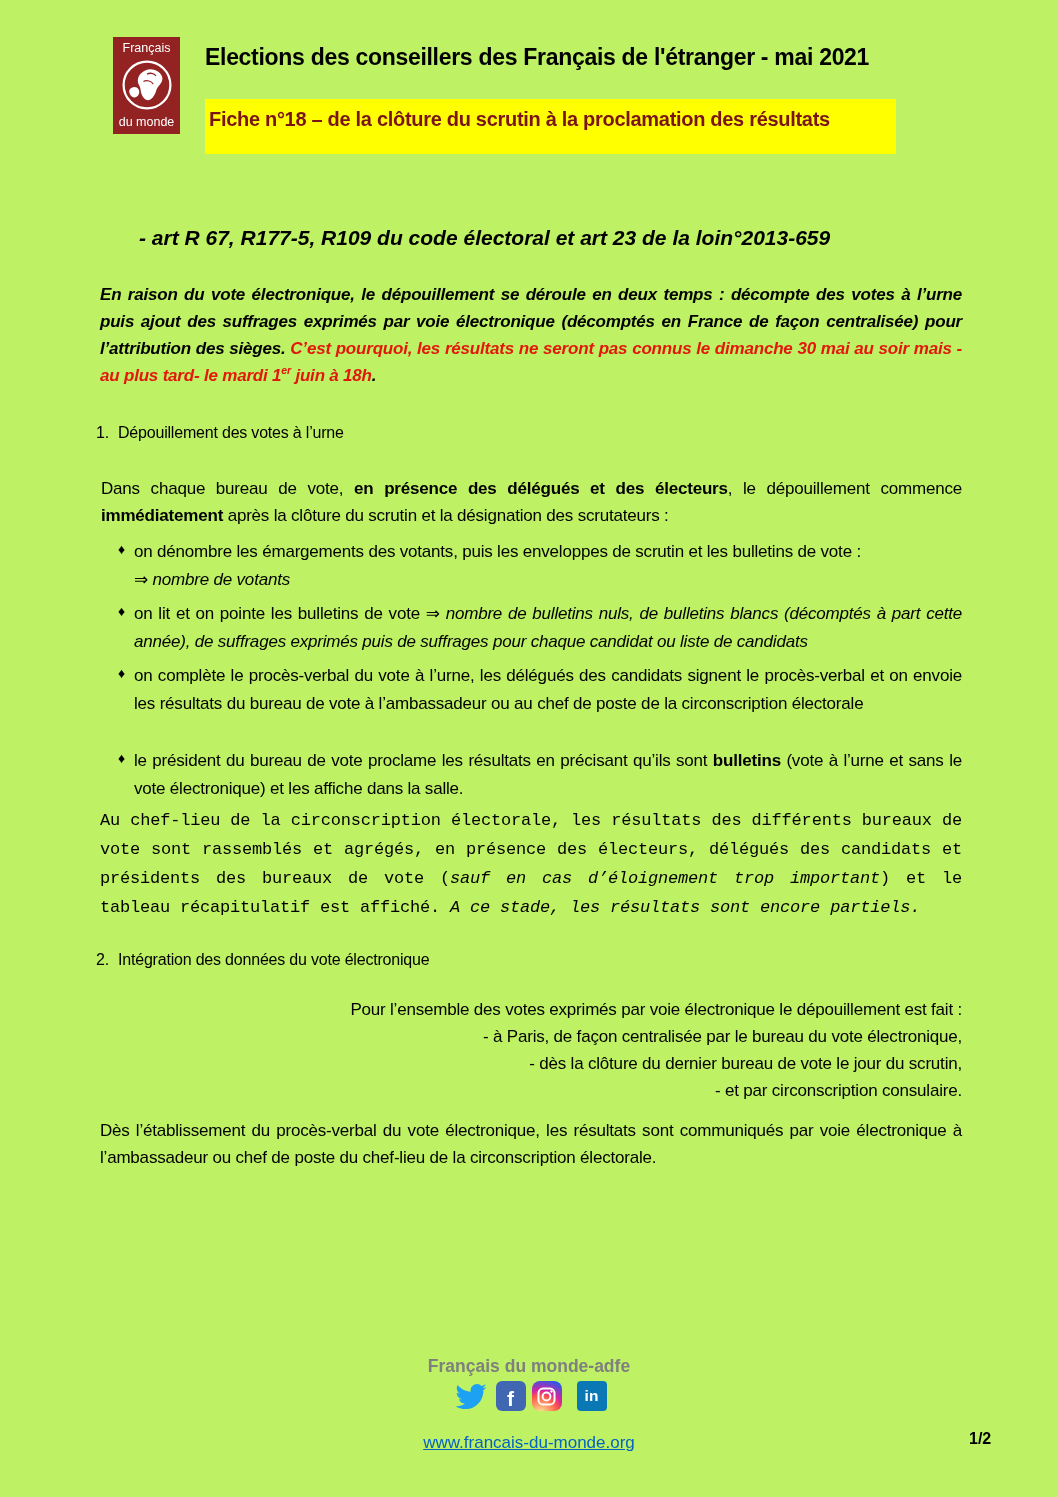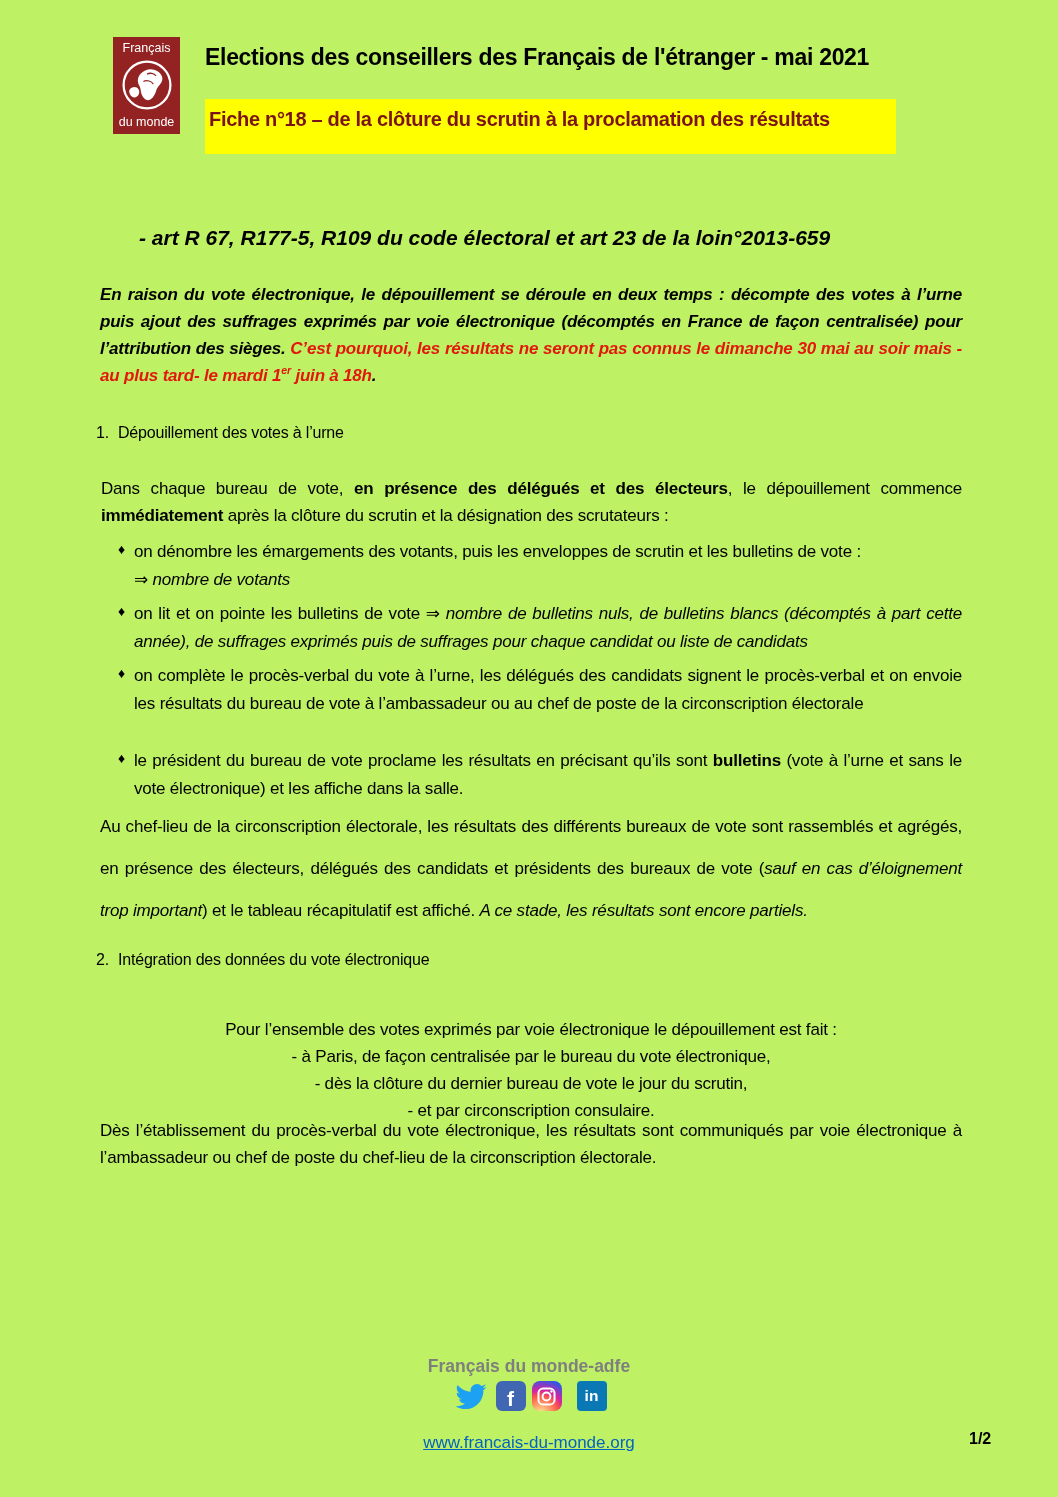--- a/index.html
+++ b/index.html
@@ -47,24 +47,24 @@
   .h2-2{ top:951px; }
   .p-s1{ left:101px; top:475px; width:861px; }
   .bullet{ position:absolute; left:118px; width:844px; }
   .bmark{ position:absolute; left:0; top:3px; font-size:14px; }
   .btext{
     display:block; margin-left:16px; text-align:justify;
     font-size:17px; line-height:27.5px; letter-spacing:-0.2px;
   }
   .bl{ display:block; }
   .b1{ top:538px; } .b2{ top:600px; } .b3{ top:662px; } .b4{ top:747px; }
-  .closing{ left:100px; top:806px; width:862px; line-height:42px; }
+  .closing{ left:100px; top:806px; width:862px; line-height:29px;font-family:Liberation Mono, monospace; }
   .it{ font-style:italic; }
   .bo{ font-weight:bold; }
-  .p-s2{ left:100px; top:996px; width:862px; text-align:center;margin-top:20px; }
+  .p-s2{ left:100px; top:996px; width:862px; text-align:right; }
   .p-s2b{ left:100px; top:1117px; width:862px; }
   .p-s2b p{ text-align:justify; }
   
   .footer-brand{
     position:absolute; top:1356px; left:0; width:100%; text-align:center;
     color:#7f7f7f; font-weight:bold; font-size:17.5px;
   }
   .social{
     position:absolute; top:1378px; left:0; width:100%; height:36px;
     display:flex; justify-content:center; align-items:center; gap:6px;

